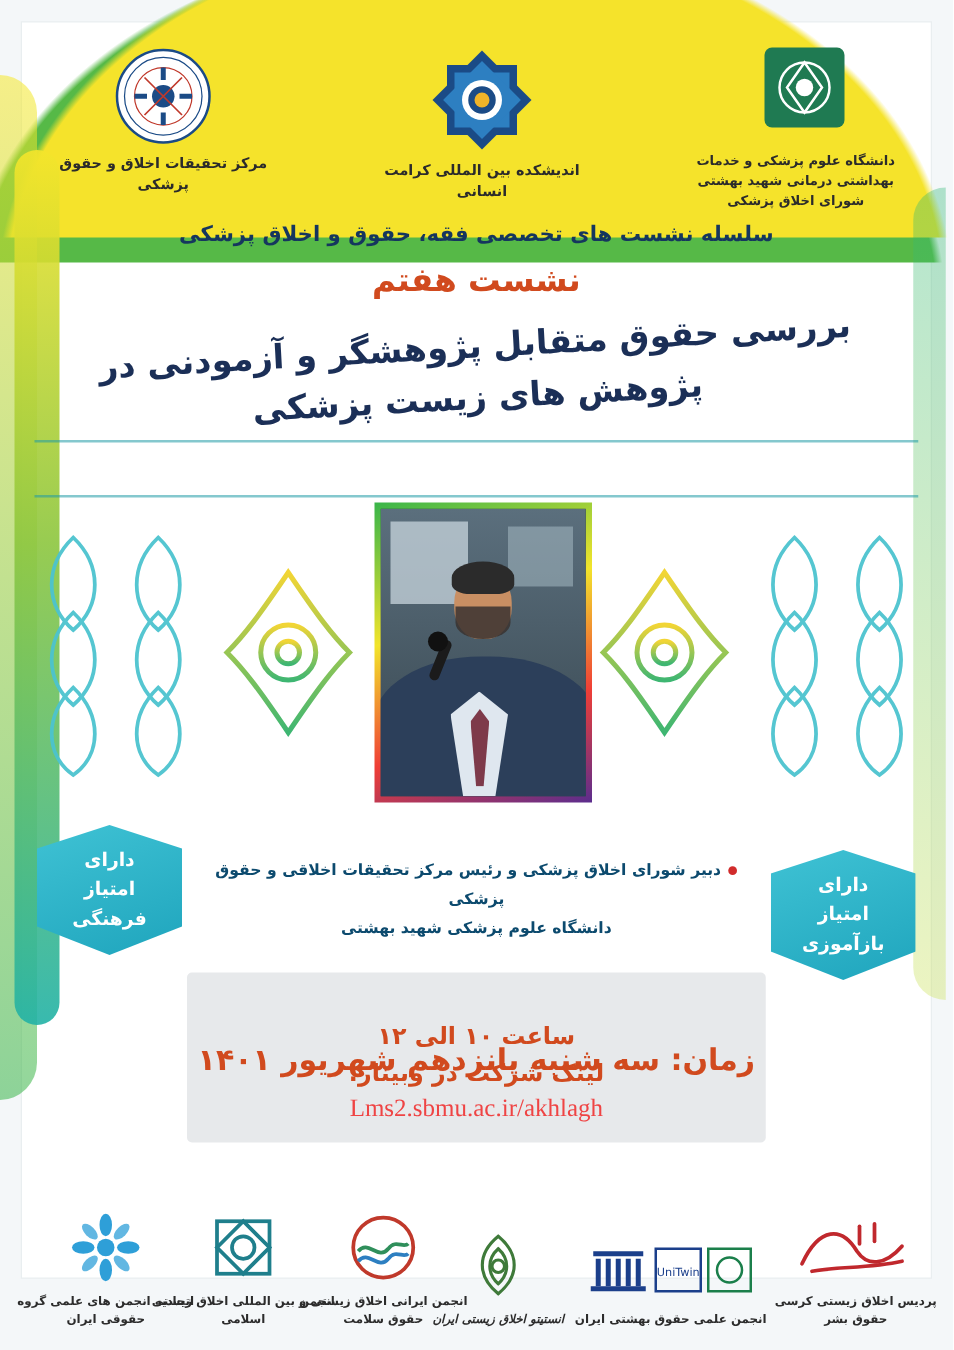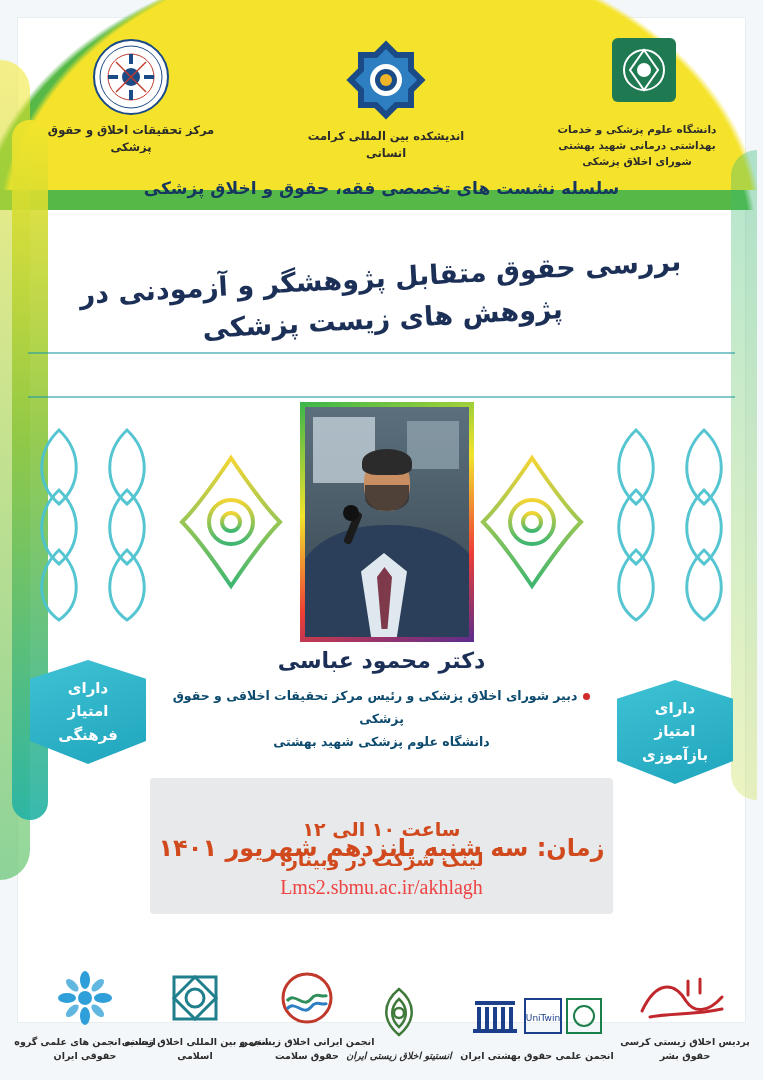--- a/index.html
+++ b/index.html
@@ -373,20 +373,21 @@
           <circle cx="50" cy="36" r="7"></circle>
         </g>
       </svg>
       <div class="logo-caption small" style="white-space: pre-line;">دانشگاه علوم پزشکی و خدمات بهداشتی درمانی شهید بهشتی
 شورای اخلاق پزشکی</div>
     </div>
 
   </div>
 
   <div class="series-title">سلسله نشست های تخصصی فقه، حقوق و اخلاق پزشکی</div>
+  <div class="session-no">نشست هفتم</div>
   <div class="main-title">بررسی حقوق متقابل پژوهشگر و آزمودنی در پژوهش های زیست پزشکی</div>
 
   <div class="teal-rule rule-a"></div>
   <div class="speakers-word">سخنران</div>
   <div class="teal-rule rule-b"></div>
 
   <svg class="orn orn-col-l1" width="62" height="200" viewBox="0 0 62 200">
     <g fill="none" stroke="#4cc3cf" stroke-width="3">
       <path d="M31 6 C8 28 8 60 31 80 C54 60 54 28 31 6 Z"></path>
       <path d="M31 66 C8 88 8 120 31 140 C54 120 54 88 31 66 Z"></path>
@@ -452,21 +453,20 @@
       <div class="ph-shirt"></div>
       <div class="ph-tie"></div>
       <div class="ph-head"></div>
       <div class="ph-hair"></div>
       <div class="ph-beard"></div>
       <div class="ph-mic"></div>
       <div class="ph-michead"></div>
     </div>
   </div>
 
-  <div class="speaker-name">دکتر محمود عباسی</div>
   <div class="speaker-role">
     <span class="bullet-dot"></span><span>دبیر شورای اخلاق پزشکی و رئیس مرکز تحقیقات اخلاقی و حقوق پزشکی</span><br>
     <span>دانشگاه علوم پزشکی شهید بهشتی</span>
   </div>
 
   <div class="badge badge-left">
     <div>
       <div>دارای</div>
       <div>امتیاز</div>
       <div>فرهنگی</div>

